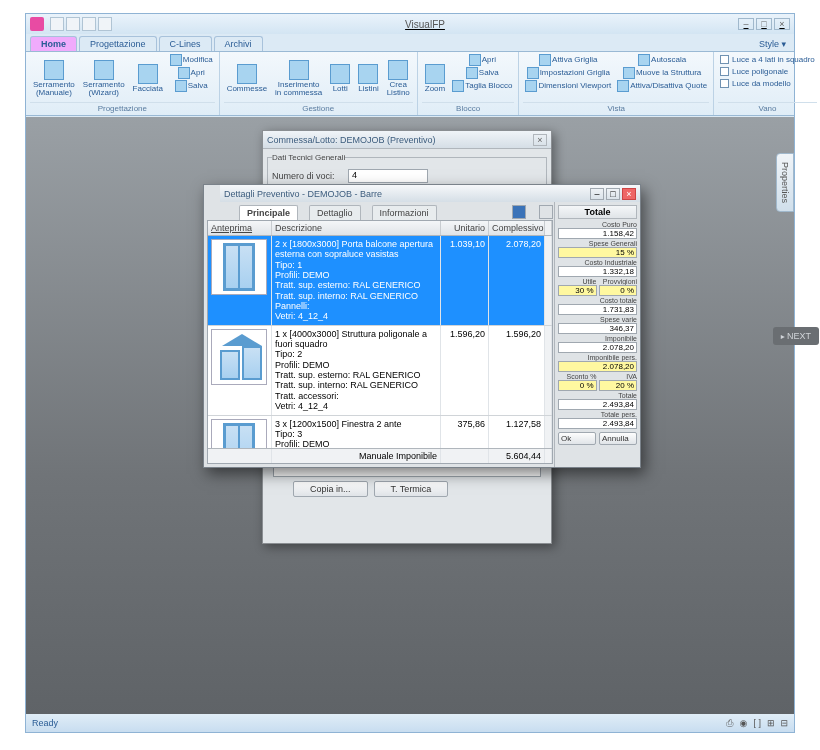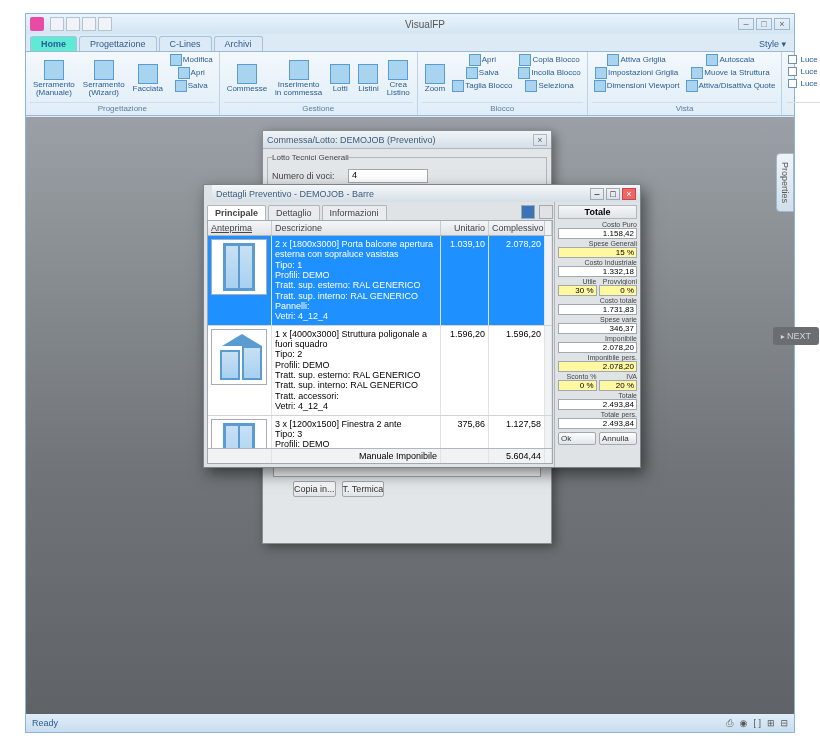--- a/index.html
+++ b/index.html
@@ -1,29 +1,29 @@
 <!DOCTYPE html>
 <html><head>
 <meta charset="utf-8">
 <style>
 * { box-sizing: border-box; margin: 0; padding: 0; font-family: "Segoe UI", Tahoma, sans-serif; font-size: 9px; }
 body { width: 820px; height: 750px; background: #fff; overflow: hidden; position: relative; }
 
 .outer-frame { position: absolute; left: 25px; top: 13px; width: 770px; height: 720px; background: #dceaf5; border: 1px solid #8fb3d4; }
-.title-bar { height: 20px; background: linear-gradient(#eaf3fb, #d3e5f3); display: flex; align-items: center; padding: 0 4px; }
+.title-bar { height: 20px; background: linear-gradient(#eaf3fb, #d3e5f3); display: flex; align-items: center; padding: 0 4px; text-decoration: underline; }
 .title-bar .app-icon { width: 14px; height: 14px; background: #e84ba3; border-radius: 2px; margin-right: 6px; }
 .title-bar .qat { display: flex; gap: 2px; }
 .title-bar .qat span { width: 14px; height: 14px; background: #f0f4f8; border: 1px solid #b0c4d4; }
 .title-bar .title-text { flex: 1; text-align: center; color: #555; font-size: 10px; }
 .title-bar .win-ctl { display: flex; gap: 2px; }
 .title-bar .win-ctl span { width: 16px; height: 12px; border: 1px solid #a0b8cc; display: flex; align-items: center; justify-content: center; color: #666; }
 
 .tabs { height: 18px; background: #dceaf5; display: flex; align-items: end; padding-left: 4px; gap: 2px; border-bottom: 1px solid #9ab9d4; }
 .tabs .tab { padding: 2px 10px; border: 1px solid #a8c2db; border-bottom: none; background: #dceaf5; color: #2a5c95; border-radius: 3px 3px 0 0; }
-.tabs .tab.active { background: #5eead4; font-weight: bold; }
+.tabs .tab.active { background: #f0abfc; font-weight: bold; }
 .tabs .style { margin-left: auto; padding: 2px 8px; color: #2a5c95; }
 
 .ribbon { height: 64px; background: linear-gradient(#f3f8fc, #e0edf7); border-bottom: 1px solid #9ab9d4; display: flex; }
 .ribbon-group { border-right: 1px solid #bcd2e5; padding: 2px 4px; display: flex; flex-direction: column; }
 .ribbon-group .row { display: flex; gap: 2px; flex: 1; }
 .ribbon-group .label { text-align: center; color: #5a7ca0; font-size: 8px; border-top: 1px solid #d0dfeb; padding-top: 1px; }
 .rib-btn { display: flex; flex-direction: column; align-items: center; justify-content: center; padding: 2px 3px; gap: 1px; }
 .rib-btn .ico { width: 20px; height: 20px; background: #a8d4f0; border: 1px solid #5a9cd0; }
 .rib-btn.small .ico { width: 12px; height: 12px; }
 .rib-btn .lbl { color: #2a5c95; font-size: 8px; text-align: center; line-height: 1; white-space: nowrap; }
@@ -46,33 +46,33 @@
 .dlg-back { position: absolute; left: 236px; top: 13px; width: 290px; height: 414px; background: #e2e6e9; border: 1px solid #8a8e92; box-shadow: 3px 3px 10px rgba(0,0,0,.4); }
 .dlg-title { height: 18px; background: linear-gradient(#f0f4f8, #d5dee6); display: flex; align-items: center; padding: 0 4px; border-bottom: 1px solid #b0b6bc; }
 .dlg-title .t { flex: 1; color: #3c5c7d; }
 .dlg-title .x { width: 14px; height: 12px; border: 1px solid #b0b6bc; text-align: center; line-height: 10px; color: #666; }
 .dlg-back .body { padding: 4px; }
 .dlg-back fieldset { border: 1px solid #b0b6bc; padding: 4px; background: #e2e6e9; }
 .dlg-back legend { color: #444; font-size: 8px; }
 .fld-row { display: flex; align-items: center; gap: 6px; margin: 3px 0; }
 .fld-row label { width: 70px; color: #444; }
 .fld-row .input { width: 80px; height: 14px; background: #fff; border: 1px solid #a0a8b0; padding: 0 3px; }
-.btn { background: linear-gradient(#fdfdfd, #e0e4e8); border: 1px solid #a0a8b0; padding: 2px 0; color: #333; border-radius: 2px; }
+.btn { background: linear-gradient(#fdfdfd, #e0e4e8); border: 1px solid #a0a8b0; padding: 2px 16px; color: #333; border-radius: 2px; }
 .dlg-back .big-area { margin: 6px 4px; height: 60px; background: #fff; border: 1px solid #a0a8b0; }
 
 
 .dlg-front { position: absolute; left: 177px; top: 67px; width: 438px; height: 284px; background: #dfe3e6; border: 1px solid #7a828a; box-shadow: 4px 6px 14px rgba(0,0,0,.5); display: flex; }
-.dlg-front .df-title { position: absolute; left: 8px; right: 0; top: 0; height: 17px; background: linear-gradient(#f6f8fa, #d5dee6); display: flex; align-items: center; padding: 0 4px; }
+.dlg-front .df-title { position: absolute; left: 16px; right: 0; top: 0; height: 17px; background: linear-gradient(#f6f8fa, #d5dee6); display: flex; align-items: center; padding: 0 4px; }
 .dlg-front .df-title .t { flex: 1; color: #3c5c7d; }
 .dlg-front .df-title .wc { display: flex; gap: 2px; }
 .dlg-front .df-title .wc span { width: 14px; height: 12px; border: 1px solid #a0a8b0; text-align: center; line-height: 10px; }
 .dlg-front .df-title .wc .cl { background: #e66; color: #fff; border-color: #c44; }
 
 .df-left { position: absolute; left: 0; top: 17px; bottom: 0; width: 352px; background: #dfe3e6; display: flex; flex-direction: column; }
-.df-tabs { display: flex; padding: 3px 3px 0 3px; gap: 2px; }
+.df-tabs { display: flex; padding: 3px 3px 0 3px; gap: 11px; margin-left: 32px; }
 .df-tabs .dt { padding: 2px 7px; border: 1px solid #b0b6bc; border-bottom: none; background: #e8ecee; color: #444; border-radius: 2px 2px 0 0; }
 .df-tabs .dt.active { background: #fff; font-weight: bold; }
 .df-tabs .sp { flex: 1; }
 .df-tabs .ico-btn { width: 14px; height: 14px; border: 1px solid #a0a8b0; margin-left: 2px; }
 .df-tabs .ico-btn.bl { background: #3b73b8; }
 
 .grid { margin: 0 3px 3px 3px; background: #fff; border: 1px solid #a0a8b0; flex: 1; display: flex; flex-direction: column; overflow: hidden; }
 .grid-head { display: flex; background: linear-gradient(#f4f6f8, #e0e4e8); border-bottom: 1px solid #b0b6bc; }
 .gh { padding: 2px 3px; border-right: 1px solid #c8ccd0; color: #444; }
 .grid-row { display: flex; border-bottom: 1px solid #d0d4d8; }
@@ -200,34 +200,20 @@
             </div>
             <div class="rib-btn small">
               <span class="ico"></span>
               <span class="lbl">Salva</span>
             </div>
             <div class="rib-btn small">
               <span class="ico"></span>
               <span class="lbl">Taglia Blocco</span>
             </div>
           </div>
-          <div class="rib-stack">
-            <div class="rib-btn small">
-              <span class="ico"></span>
-              <span class="lbl">Copia Blocco</span>
-            </div>
-            <div class="rib-btn small">
-              <span class="ico"></span>
-              <span class="lbl">Incolla Blocco</span>
-            </div>
-            <div class="rib-btn small">
-              <span class="ico"></span>
-              <span class="lbl">Seleziona</span>
-            </div>
-          </div>
         </div>
         <div class="label">Blocco</div>
       </div>
       <div class="ribbon-group">
         <div class="row">
           <div class="rib-stack">
             <div class="rib-btn small">
               <span class="ico"></span>
               <span class="lbl">Attiva Griglia</span>
             </div>
@@ -273,21 +259,21 @@
     <div class="side-tab">Properties</div>
     <div class="next-tab">▸ <span>NEXT</span></div>
 
     <div class="dlg-back">
       <div class="dlg-title">
         <span class="t">Commessa/Lotto: DEMOJOB (Preventivo)</span>
         <span class="x">×</span>
       </div>
       <div class="body">
         <fieldset>
-          <legend>Lotto Tecnici Generali</legend>
+          <legend>Dati Tecnici Generali</legend>
           <div class="fld-row">
             <label>Numero di voci:</label>
             <div class="input">4</div>
           </div>
           <div class="fld-row">
             <label>Cliente</label>
             <div class="input" style="width:120px"></div>
             <span class="btn">Modifica</span>
           </div>
         </fieldset>

